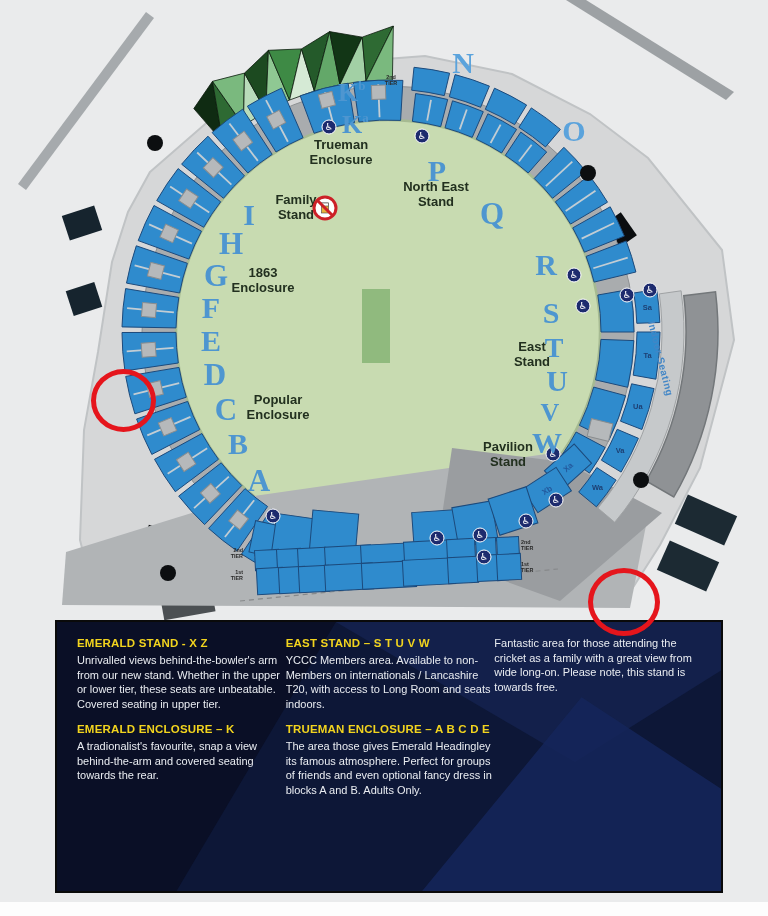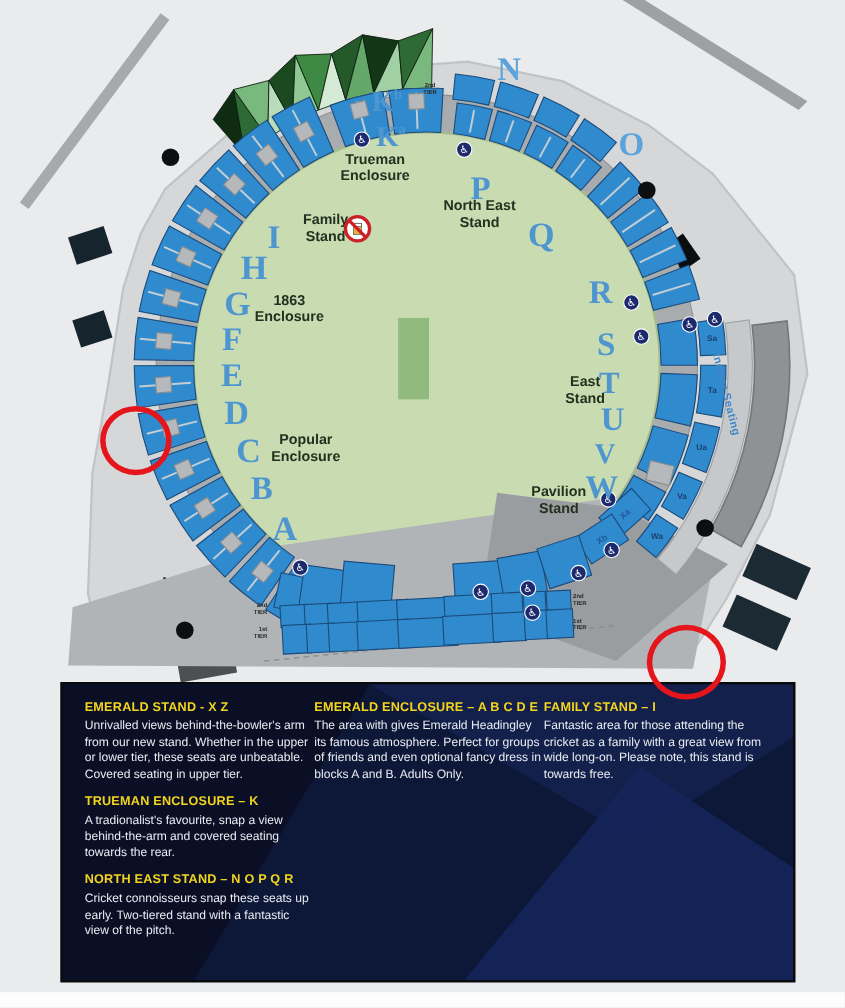--- a/index.html
+++ b/index.html
@@ -338,36 +338,35 @@
   <div class="facet facet1"></div>
   <div class="facet facet2"></div>
   <div class="facet facet3"></div>
   <div id="panel-columns">
     <div class="panel-col">
         <div class="section">
           <div class="heading">EMERALD STAND - X Z</div>
           <div class="body">Unrivalled views behind-the-bowler's arm from our new stand. Whether in the upper or lower tier, these seats are unbeatable. Covered seating in upper tier.</div>
         </div>
         <div class="section">
-          <div class="heading">TRUEMAN ENCLOSURE – K</div>
+          <div class="heading">EMERALD ENCLOSURE – K</div>
           <div class="body">A tradionalist's favourite, snap a view behind-the-arm and covered seating towards the rear.</div>
-        </div>
-        <div class="section">
-          <div class="heading">NORTH EAST STAND – N O P Q R</div>
-          <div class="body">Cricket connoisseurs snap these seats up early. Two-tiered stand with a fantastic view of the pitch.</div>
         </div>
       </div>
     <div class="panel-col">
         <div class="section">
-          <div class="heading">EMERALD ENCLOSURE – A B C D E</div>
-          <div class="body">The area with gives Emerald Headingley its famous atmosphere. Perfect for groups of friends and even optional fancy dress in blocks A and B. Adults Only.</div>
+          <div class="heading">EAST STAND – S T U V W</div>
+          <div class="body">YCCC Members area. Available to non-Members on internationals / Lancashire T20, with access to Long Room and seats indoors.</div>
+        </div>
+        <div class="section">
+          <div class="heading">TRUEMAN ENCLOSURE – A B C D E</div>
+          <div class="body">The area those gives Emerald Headingley its famous atmosphere. Perfect for groups of friends and even optional fancy dress in blocks A and B. Adults Only.</div>
         </div>
       </div>
     <div class="panel-col">
         <div class="section">
-          <div class="heading">FAMILY STAND – I</div>
           <div class="body">Fantastic area for those attending the cricket as a family with a great view from wide long-on. Please note, this stand is towards free.</div>
         </div>
       </div>
   </div>
 </div>
 
 <div id="bottom-strip"></div>
 
 </body></html>

